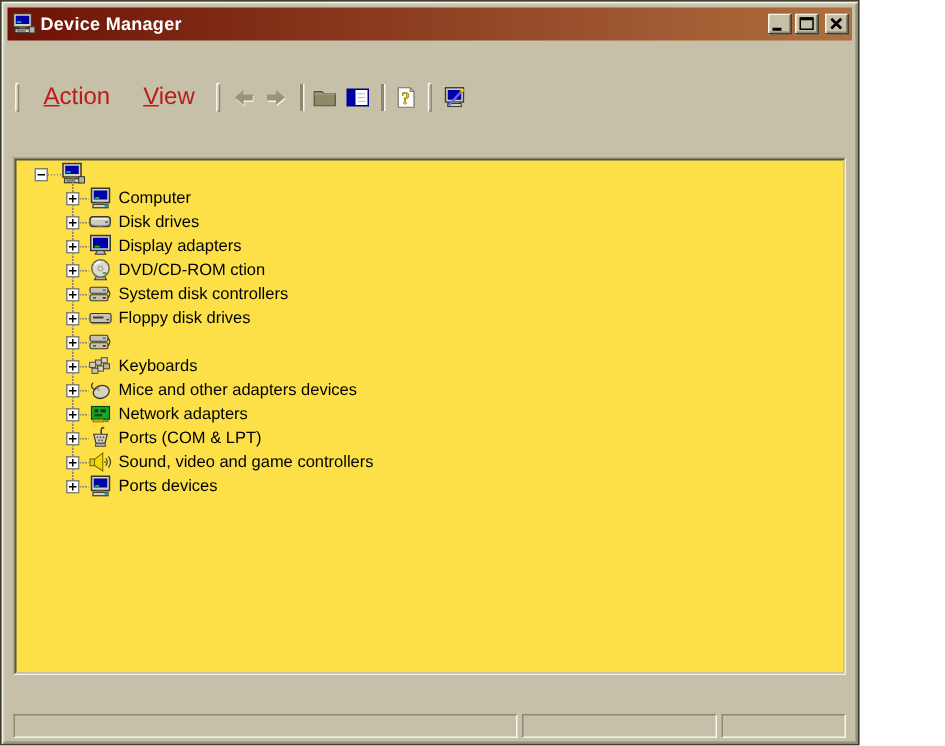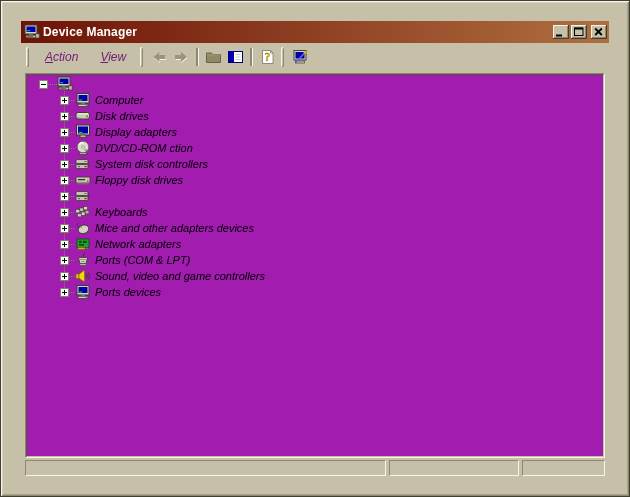--- a/index.html
+++ b/index.html
@@ -9,25 +9,25 @@
     --shadow:#8c8872;
     --dark-shadow:#55543e;
     --title-from:#6d1206;
     --title-to:#b06f3f;
     --tree-line:#84816e;
   }
   *{margin:0;padding:0;box-sizing:border-box;}
   html,body{width:630px;height:497px;overflow:hidden;background:#fff;
     font-family:"Liberation Sans",sans-serif;}
   .window{
-    width:630px;height:497px;background:var(--face);
+    width:573px;height:497px;background:var(--face);
     border:1px solid #403f30;
     box-shadow:inset 1px 1px 0 var(--hilite), inset -1px -1px 0 var(--shadow),
                inset 2px 2px 0 var(--face-light), inset -2px -2px 0 #a8a28c;
-    padding:20px;display:flex;flex-direction:column;
+    padding:4px;display:flex;flex-direction:column;gap:24px;
   }
   
   .titlebar{
     height:22px;flex:0 0 22px;display:flex;align-items:center;
     background:linear-gradient(to right,var(--title-from),var(--title-to));
     padding:0 2px 0 3px;
   }
   .title-icon{width:16px;height:16px;flex:0 0 16px;}
   .title-icon svg{width:16px;height:16px;display:block;}
   .title-text{color:#fff;font-weight:bold;font-size:12px;margin-left:3px;flex:1;
@@ -46,21 +46,21 @@
   .toolbar{
     height:28px;flex:0 0 28px;display:flex;align-items:center;
     padding:0 2px;background:var(--face);
   }
   .grip{
     width:3px;height:20px;margin:0 5px 0 3px;border-radius:2px;
     background:var(--face);
     box-shadow:inset 1px 1px 0 var(--hilite), inset -1px -1px 0 var(--shadow);
   }
   .menu-item{
-    font-size:12px;color:#701a75;padding:3px 11px;cursor:default;white-space:nowrap;font-style:italic;
+    font-size:16px;color:#b91c1c;padding:3px 11px;cursor:default;white-space:nowrap;
   }
   .menu-item u{text-decoration:underline;}
   .tool-sep{
     width:2px;height:18px;margin:0 4px;
     background:var(--shadow);
     box-shadow:1px 0 0 var(--hilite);
   }
   .tool-btn{
     width:22px;height:22px;border:none;background:transparent;padding:0;
     display:flex;align-items:center;justify-content:center;cursor:default;
@@ -70,21 +70,21 @@
   
   .main{
     flex:1;margin:2px 4px 0 4px;position:relative;
     border-top:1px solid var(--shadow);border-left:1px solid var(--shadow);
     border-bottom:1px solid var(--hilite);border-right:1px solid var(--hilite);
   }
   .main-inner{
     position:absolute;inset:0;
     border-top:1px solid var(--dark-shadow);border-left:1px solid var(--dark-shadow);
     border-bottom:1px solid var(--face);border-right:1px solid var(--face);
-    background:#a21caf;overflow:hidden;font-style:italic;
+    background:#fde047;overflow:hidden;
   }
   .tree{padding-top:1px;font-size:11px;color:#000;}
   .tree-row{
     height:16px;display:flex;align-items:center;white-space:nowrap;position:relative;
   }
   .tree-row.root{padding-left:12px;}
   .tree-row.child{padding-left:33px;}
   .expando{
     width:9px;height:9px;flex:0 0 9px;background:#fff;
     border:1px solid var(--tree-line);position:relative;z-index:2;

